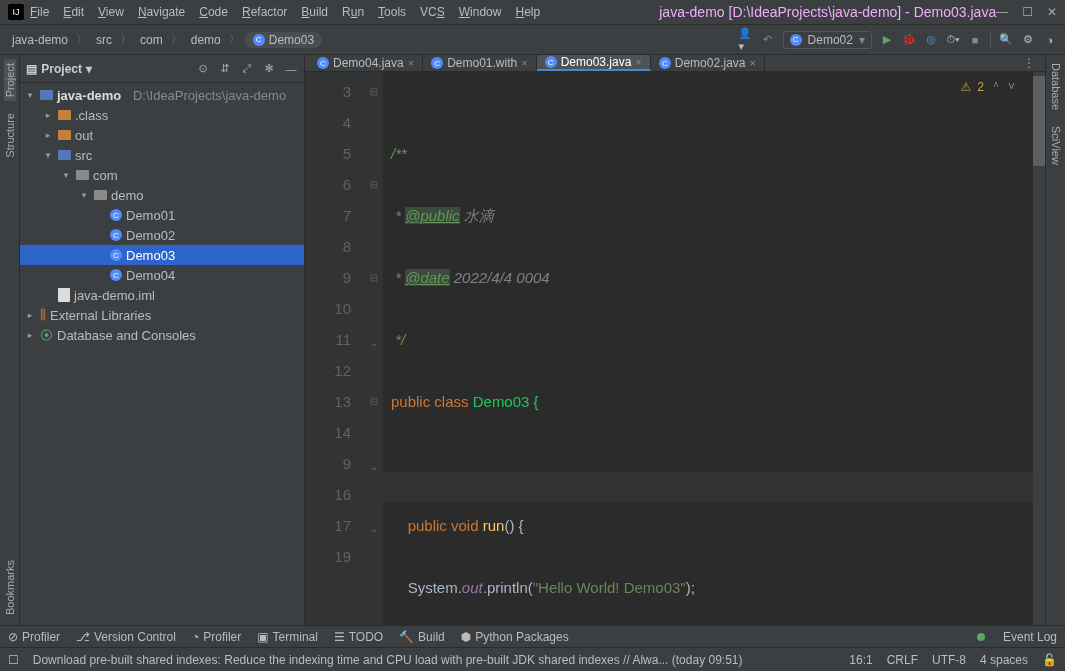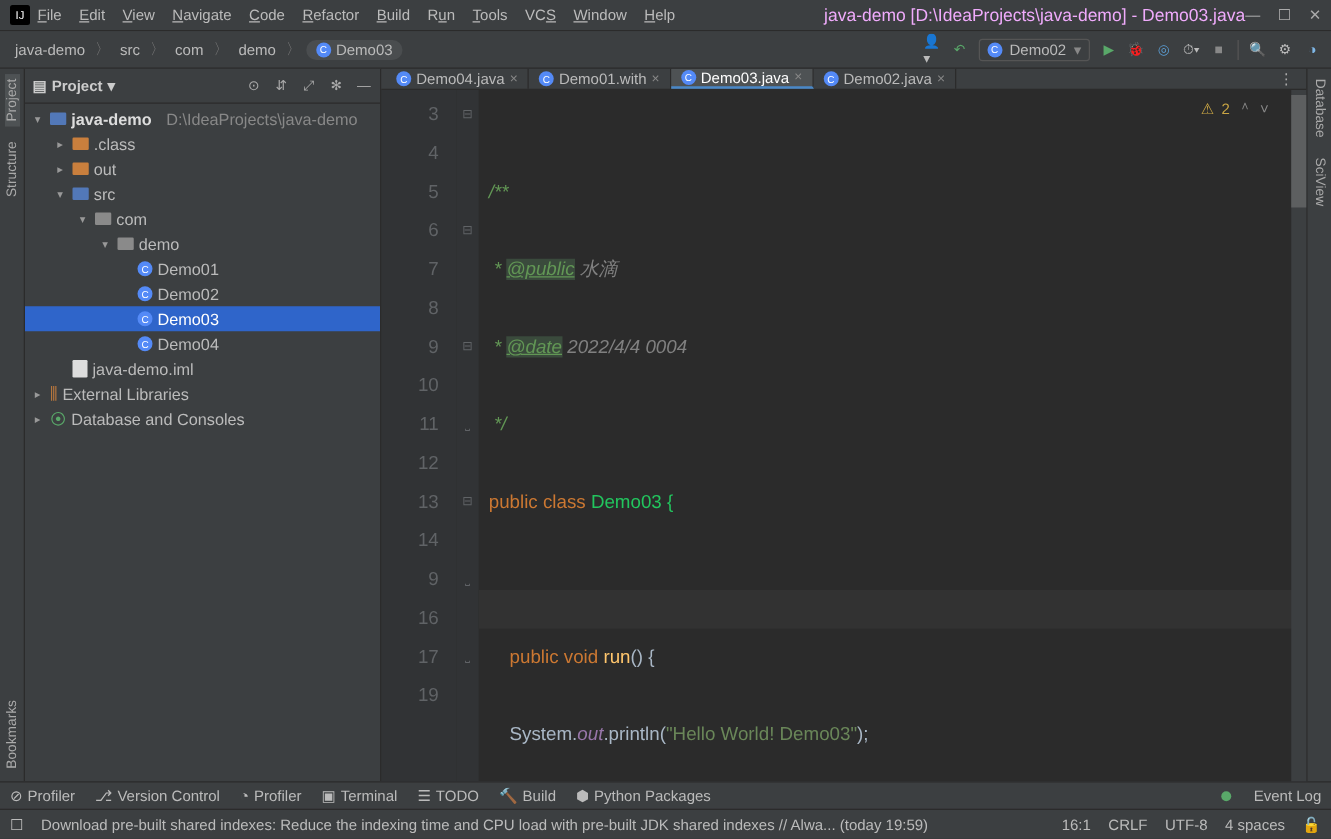--- a/index.html
+++ b/index.html
@@ -341,19 +341,19 @@
       <span>Python Packages</span>
     </div>
   <div class="right">
       <span class="dot-green"></span>
       <span>Event Log</span>
     </div>
 </div>
 
 <div class="statusbar">
   <span>☐</span>
-  <span class="msg">Download pre-built shared indexes: Reduce the indexing time and CPU load with pre-built JDK shared indexes // Alwa... (today 19:59)</span>
+  <span class="msg">Download pre-built shared indexes: Reduce the indexing time and CPU load with pre-built JDK shared indexes // Alwa... (today 09:51)</span>
   <span>16:1</span>
   <span>CRLF</span>
   <span>UTF-8</span>
   <span>4 spaces</span>
   <span>🔓</span>
 </div>
 
 </body></html>

